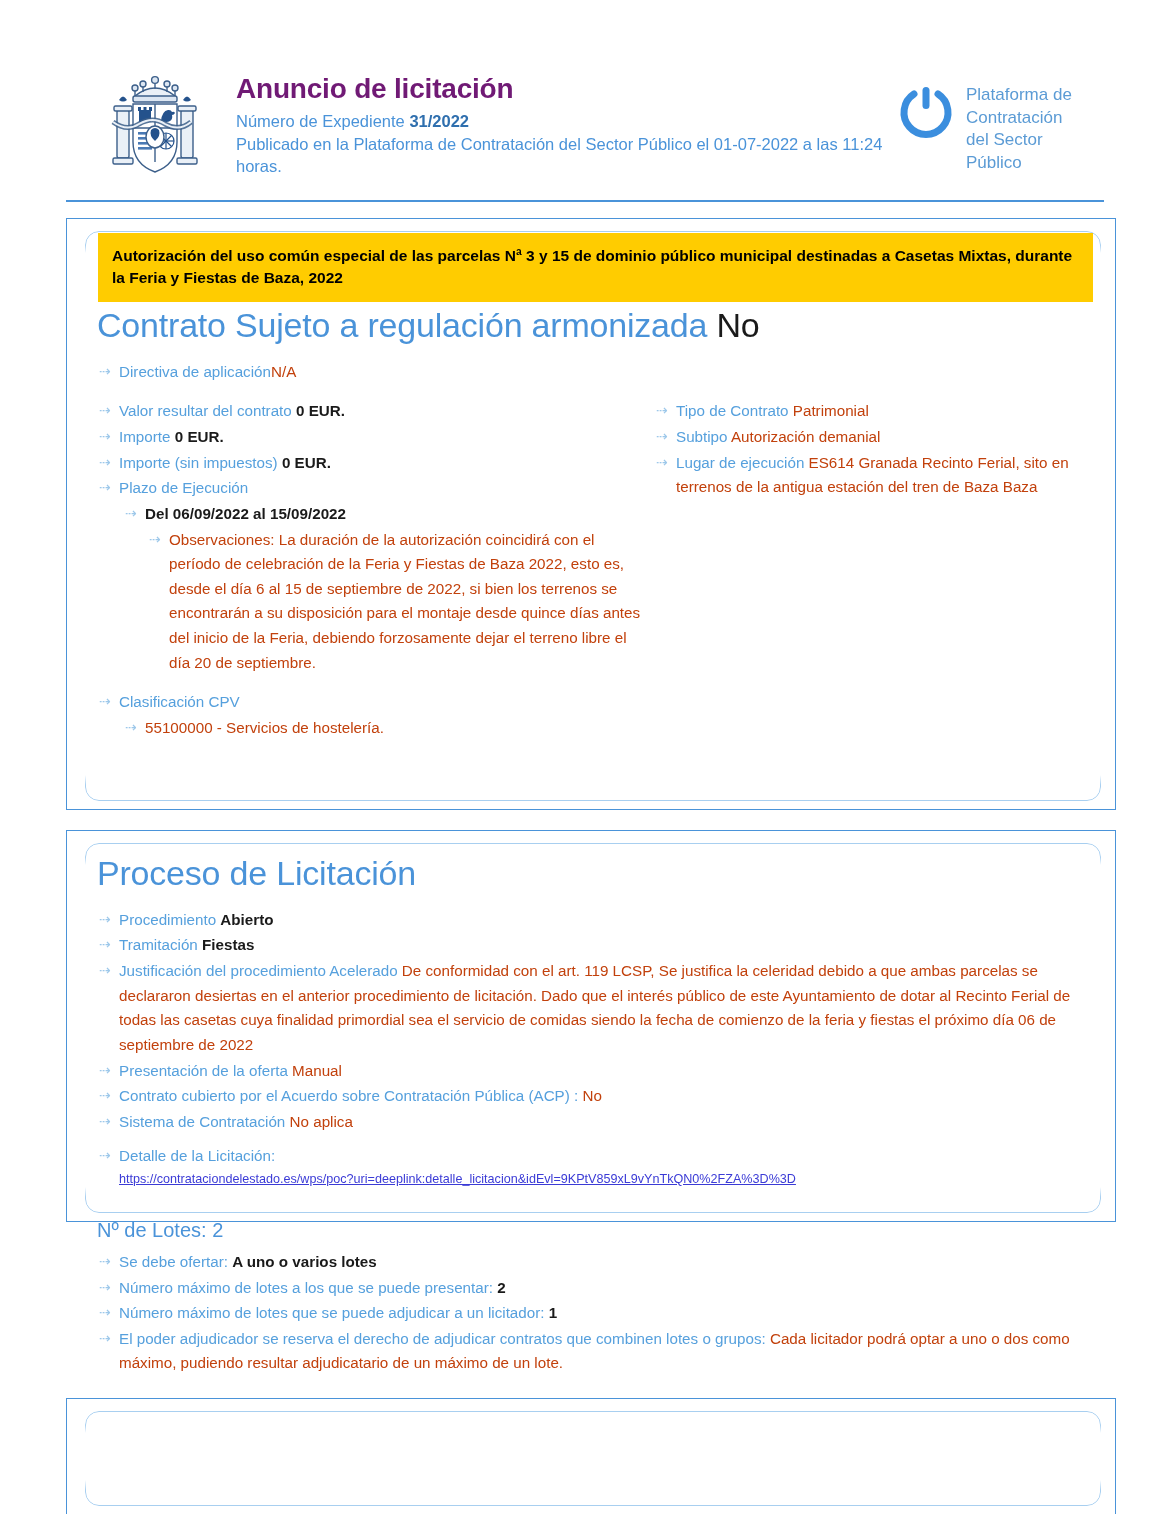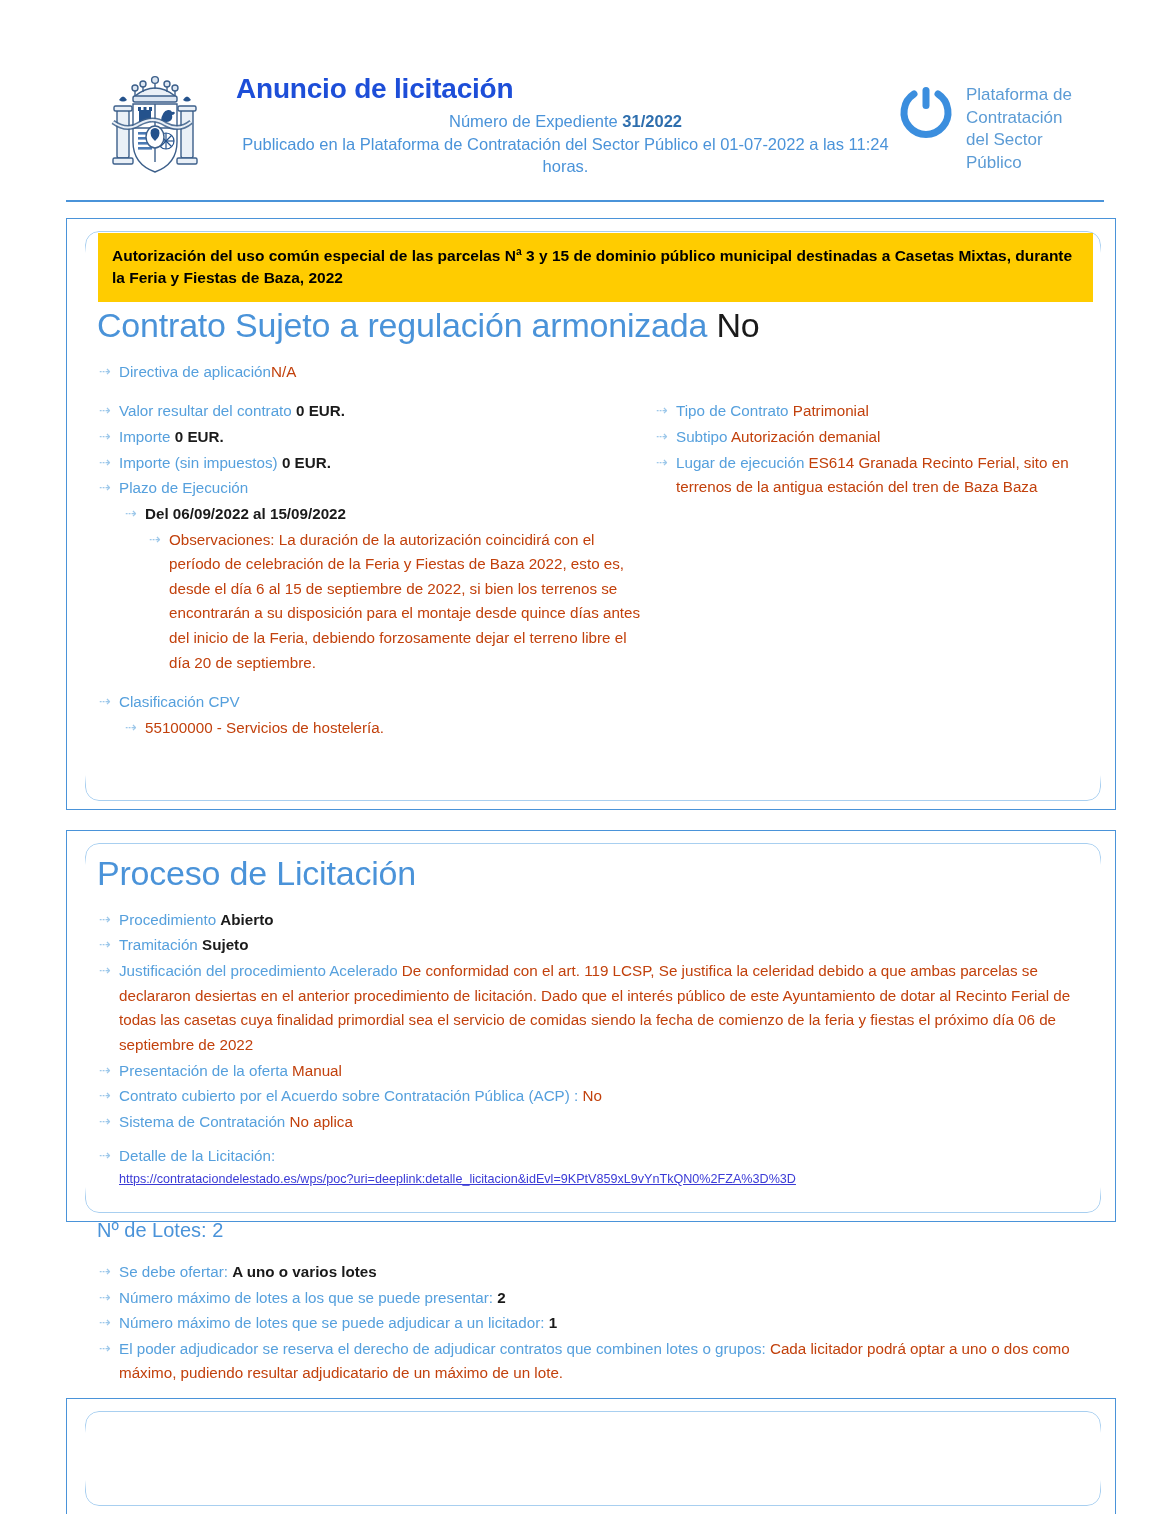--- a/index.html
+++ b/index.html
@@ -20,25 +20,25 @@
     display: flex;
     align-items: flex-start;
     padding: 62px 60px 0 105px;
     height: 140px;
   }
   .coat-wrap { width: 118px; flex: 0 0 118px; padding-top: 4px; }
   .coat-wrap svg { display: block; width: 100px; height: 120px; }
 
   .head-text { flex: 1 1 auto; padding-top: 12px; padding-left: 13px; }
   .head-title {
-    font-size: 28px; font-weight: bold; color: #1d4ed8;
+    font-size: 28px; font-weight: bold; color: #701a75;
     letter-spacing: -0.2px; line-height: 1.1; margin-bottom: 5px;
   }
   .head-sub {
-    font-size: 16.5px; color: #4a93d9; line-height: 1.38; text-align: center;
+    font-size: 16.5px; color: #4a93d9; line-height: 1.38;
   }
   .head-sub b { color: #2f6fae; font-weight: bold; }
 
   .brand { flex: 0 0 215px; display: flex; align-items: flex-start; padding-top: 18px; }
   .brand svg { display: block; }
   .brand-text {
     font-size: 17px; color: #5b9bd5; line-height: 1.33; padding-left: 9px; padding-top: 4px;
   }
 
   .head-rule {
@@ -79,21 +79,21 @@
   #panel-two .content { padding-top: 22px; }
 
   .sec-title {
     font-size: 34px; color: #4a93d9; font-weight: normal;
     line-height: 1.2; margin: 0 0 14px 0; letter-spacing: -0.2px;
   }
   .sec-title .val { color: #1a1a1a; }
 
   .lots-title {
     font-size: 20px; color: #4a93d9; font-weight: normal;
-    margin: 30px 0 18px 0;
+    margin: 30px 0 8px 0;
   }
 
   
   .row {
     position: relative;
     padding-left: 22px;
     font-size: 15.2px;
     line-height: 1.62;
     color: #1a1a1a;
     margin-bottom: 1px;
@@ -320,21 +320,21 @@
     <div class="sec-title">Proceso de Licitación</div>
 
     <div class="row">
       <span class="arrow">⇢</span>
       <span class="lbl">Procedimiento</span>
       <span class="vb">Abierto</span>
     </div>
     <div class="row">
       <span class="arrow">⇢</span>
       <span class="lbl">Tramitación</span>
-      <span class="vb">Sujeto</span>
+      <span class="vb">Fiestas</span>
     </div>
 
     <div class="row">
       <span class="arrow">⇢</span>
       <span class="lbl">Justificación del procedimiento Acelerado</span>
       <span class="vl">De conformidad con el art. 119 LCSP, Se justifica la celeridad debido a que ambas parcelas se declararon desiertas en el anterior procedimiento de licitación. Dado que el interés público de este Ayuntamiento de dotar al Recinto Ferial de todas las casetas cuya finalidad primordial sea el servicio de comidas siendo la fecha de comienzo de la feria y fiestas el próximo día 06 de septiembre de 2022</span>
     </div>
 
     <div class="row">
       <span class="arrow">⇢</span>

